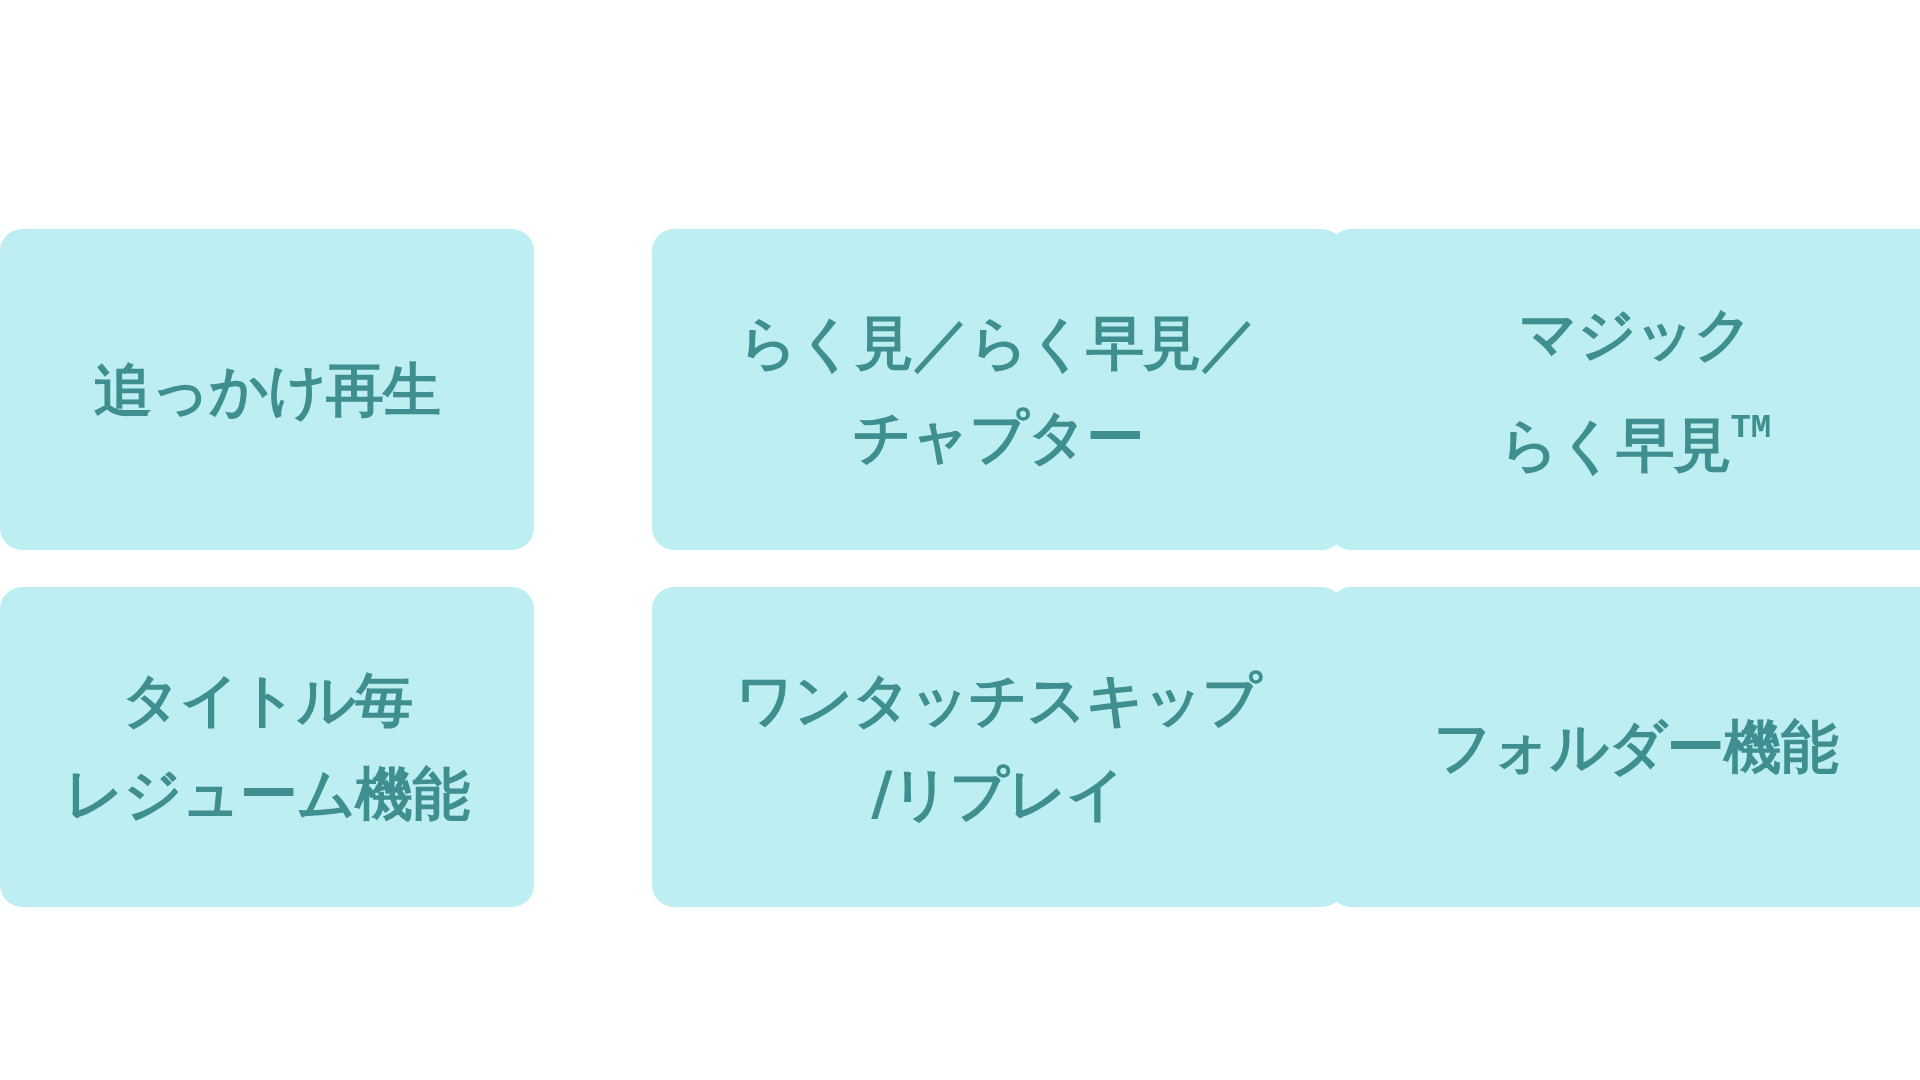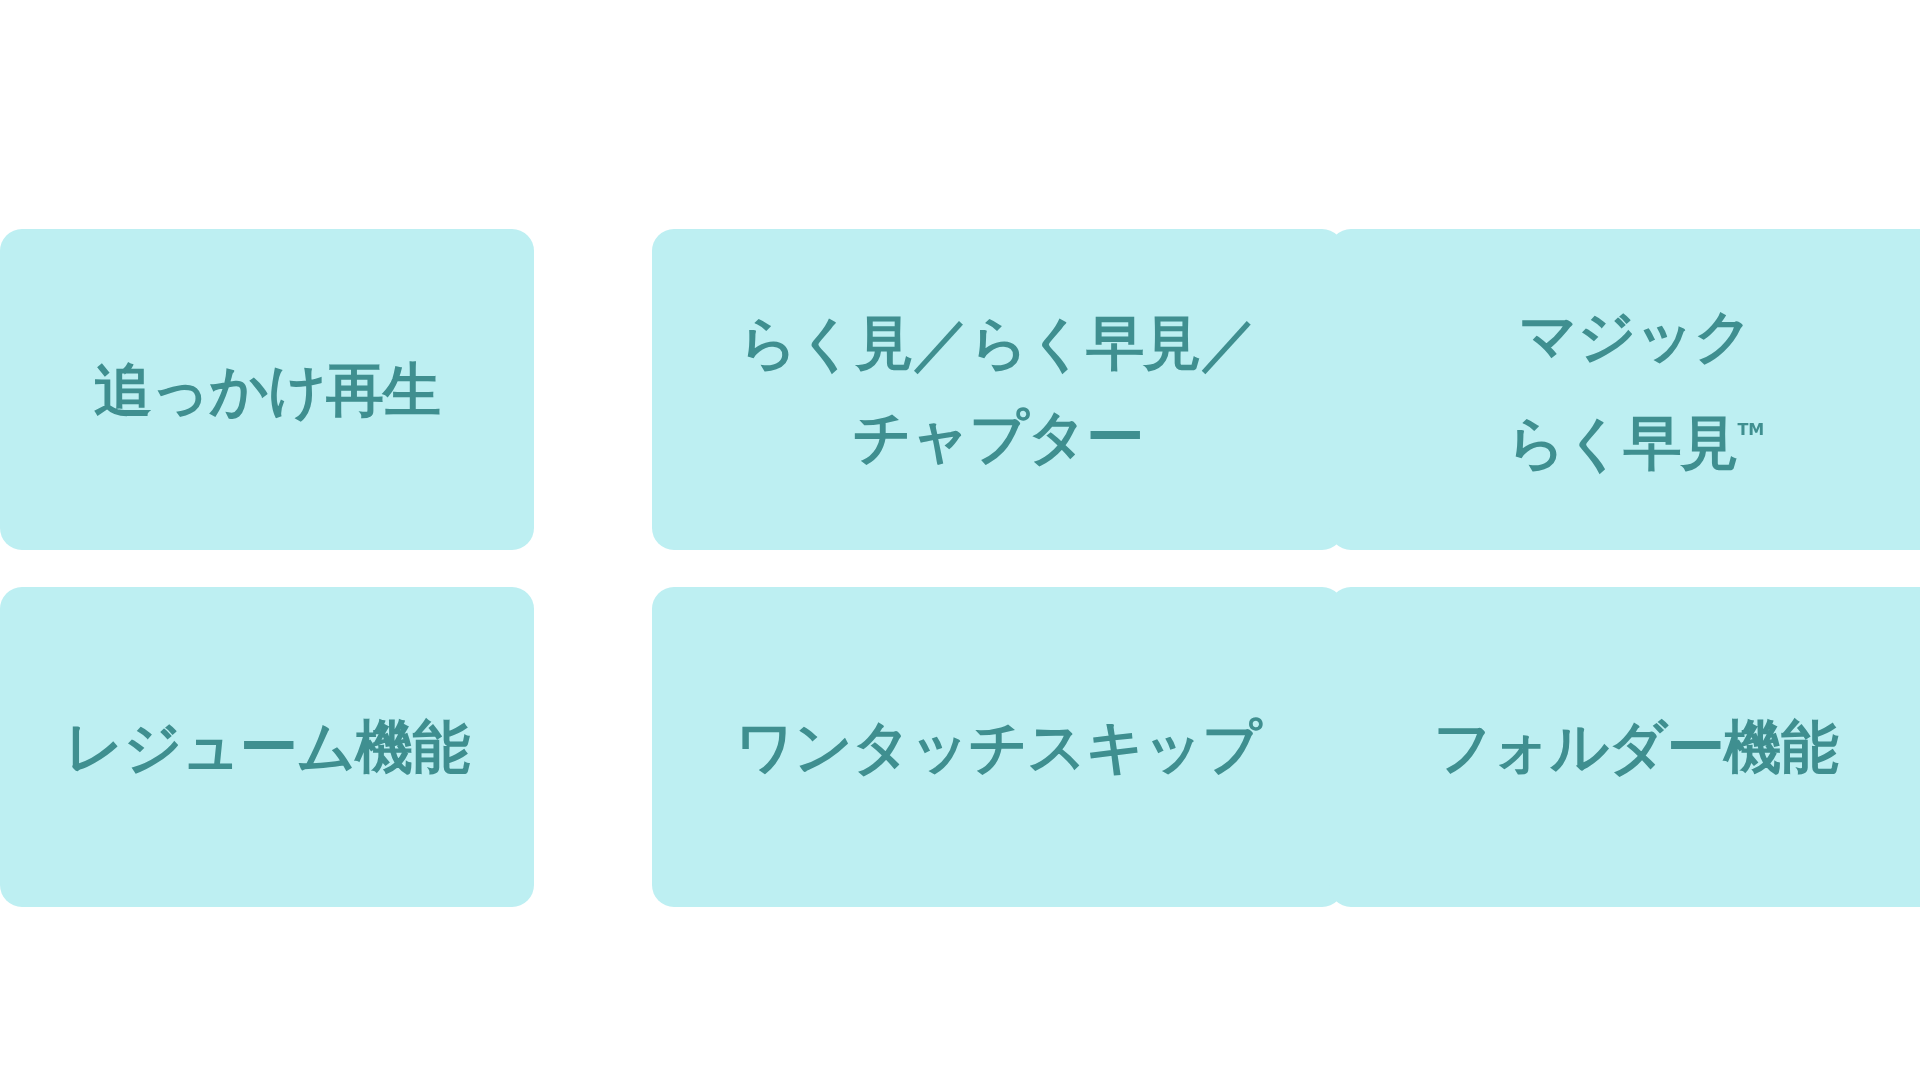--- a/index.html
+++ b/index.html
@@ -18,21 +18,21 @@
     font-size: 58px;
     line-height: 94px;
     letter-spacing: -1px;
   }
   .tile .line { display: block; white-space: nowrap; }
   .c1 { left: 0px; width: 534px; }
   .c2 { left: 652px; width: 692px; }
   .c3 { left: 1305px; width: 613px; margin-left: 24px; }
   .r1 { top: 229px; height: 321px; }
   .r2 { top: 587px; height: 320px; }
-  .tm { font-size: 16px; vertical-align: 28px; letter-spacing: 0; }
+  .tm { font-size: 34px; vertical-align: 28px; letter-spacing: 0; font-family: Liberation Mono, monospace; }
 </style>
 </head>
 <body>
 
 <div>
   <div class="tile c1 r1">
     <div>
       <span class="line">追っかけ再生</span>
     </div>
   </div>
@@ -48,27 +48,29 @@
     <div>
       <span class="line">マジック</span>
       <span class="line">
         <span>らく早見</span><span class="tm">TM</span>
       </span>
     </div>
   </div>
 
   <div class="tile c1 r2">
     <div>
+      <span class="line">タイトル毎</span>
       <span class="line">レジューム機能</span>
     </div>
   </div>
 
   <div class="tile c2 r2">
     <div>
       <span class="line">ワンタッチスキップ</span>
+      <span class="line">/リプレイ</span>
     </div>
   </div>
 
   <div class="tile c3 r2">
     <div>
       <span class="line">フォルダー機能</span>
     </div>
   </div>
 </div>
 

